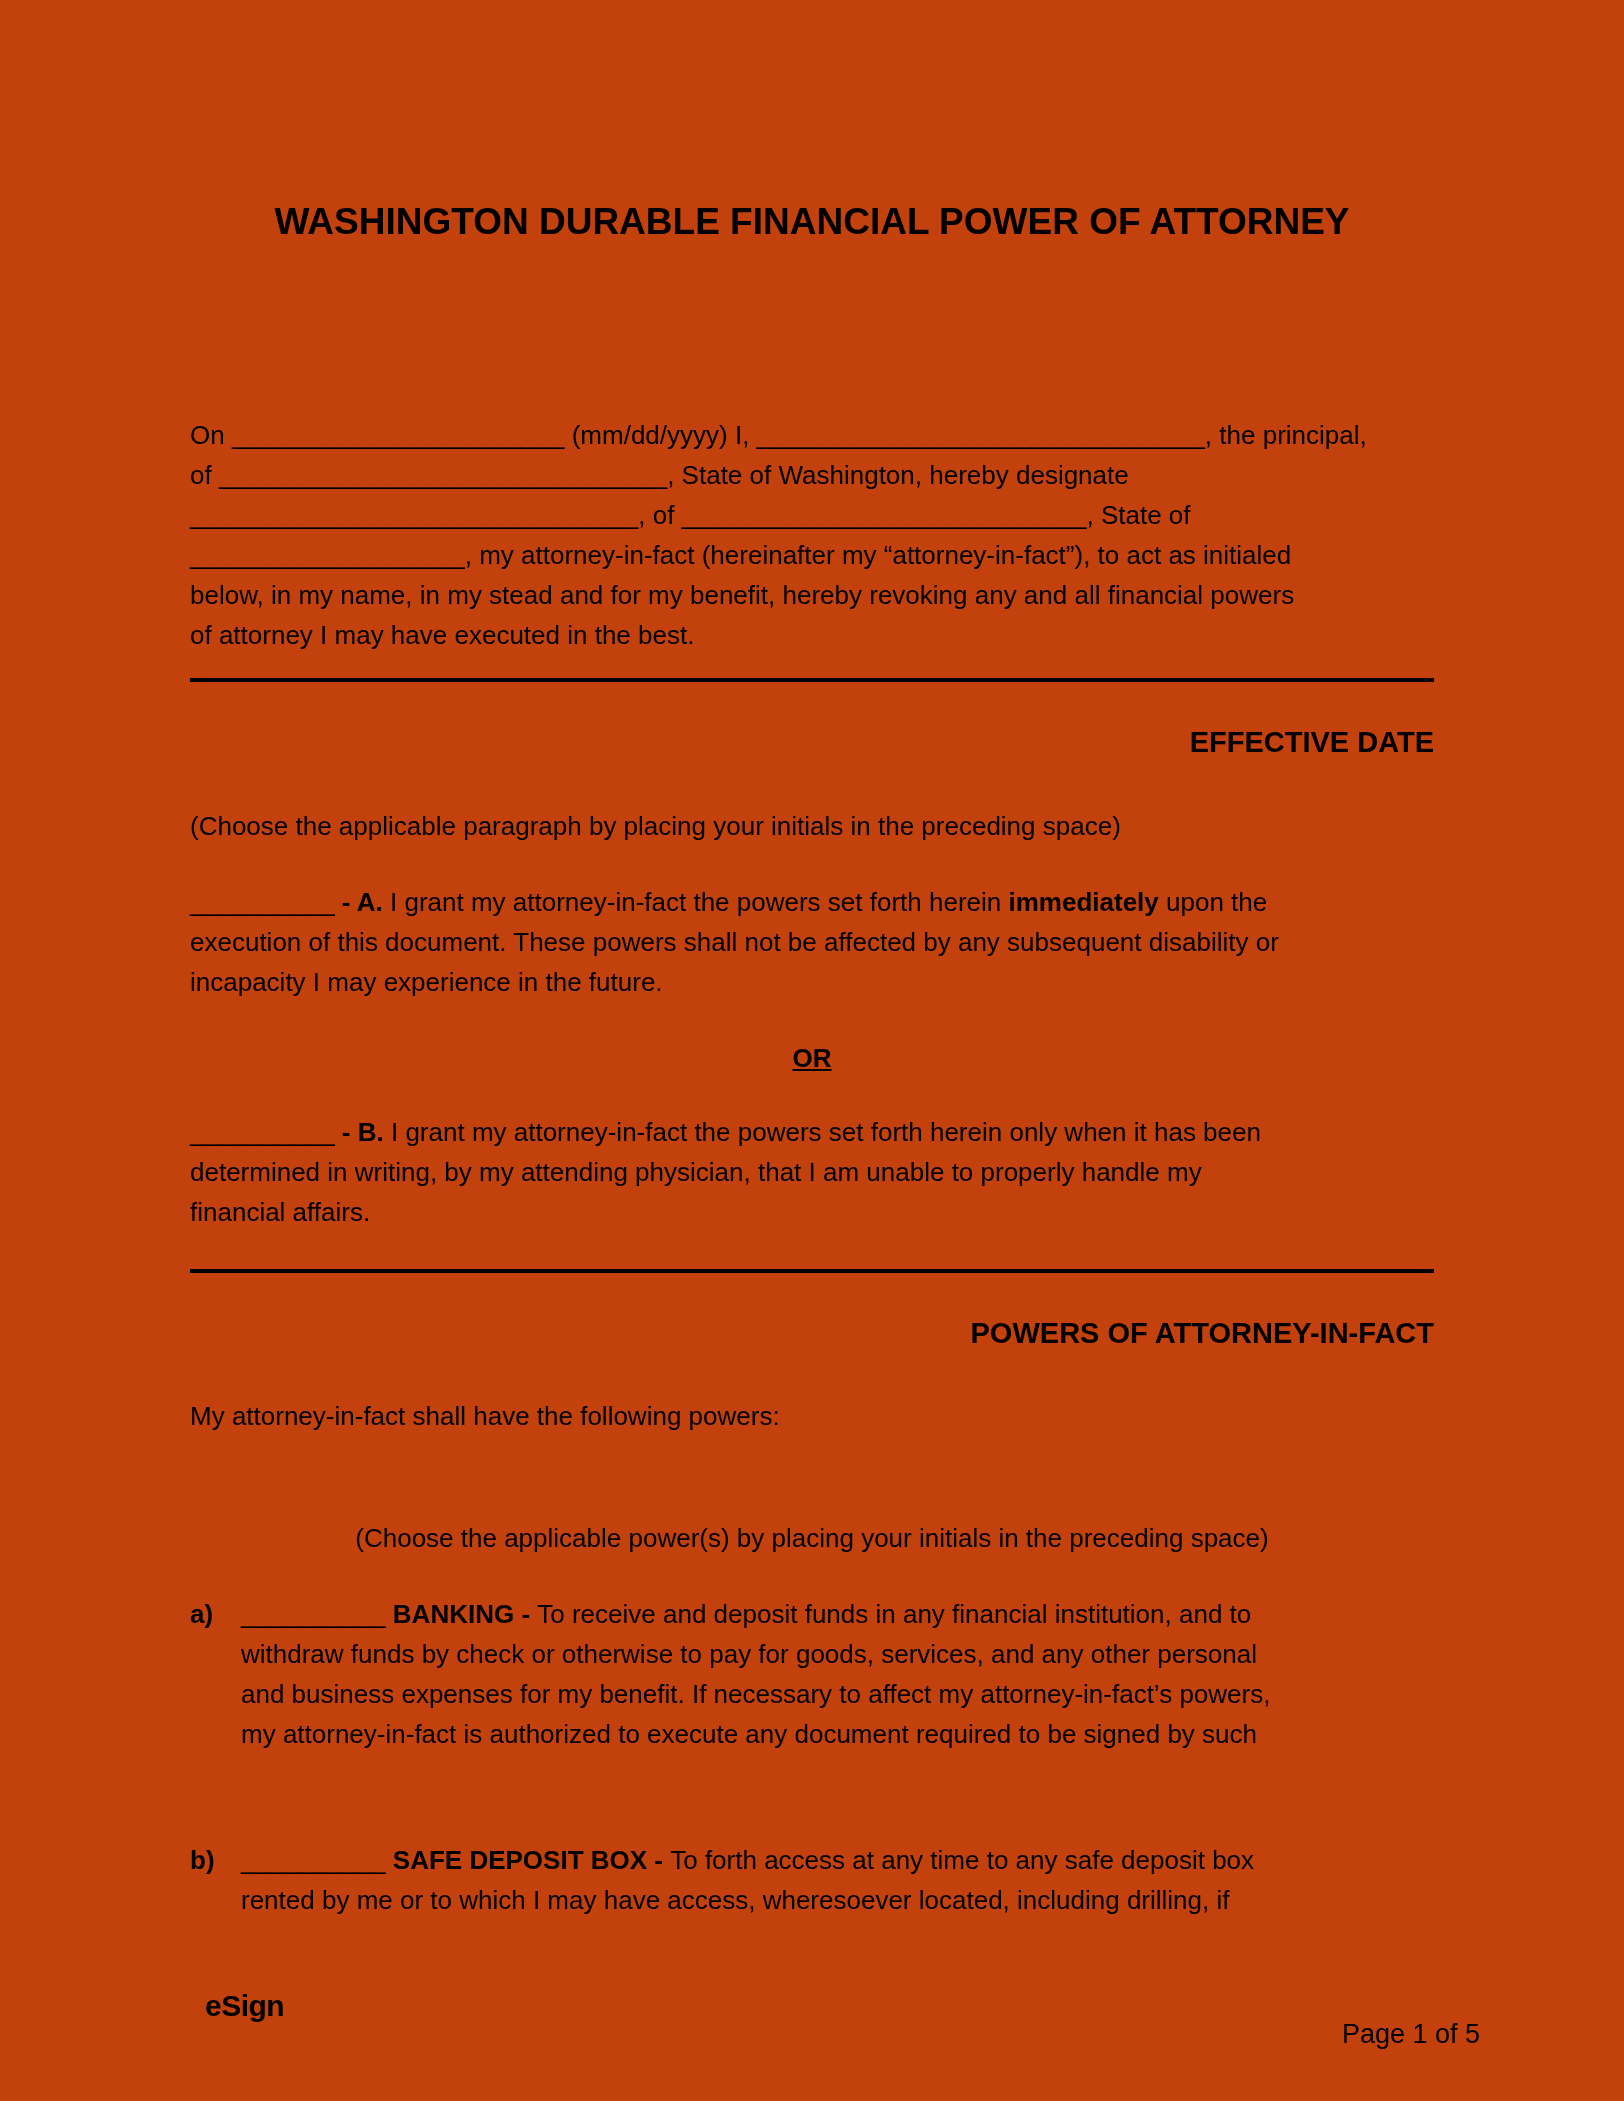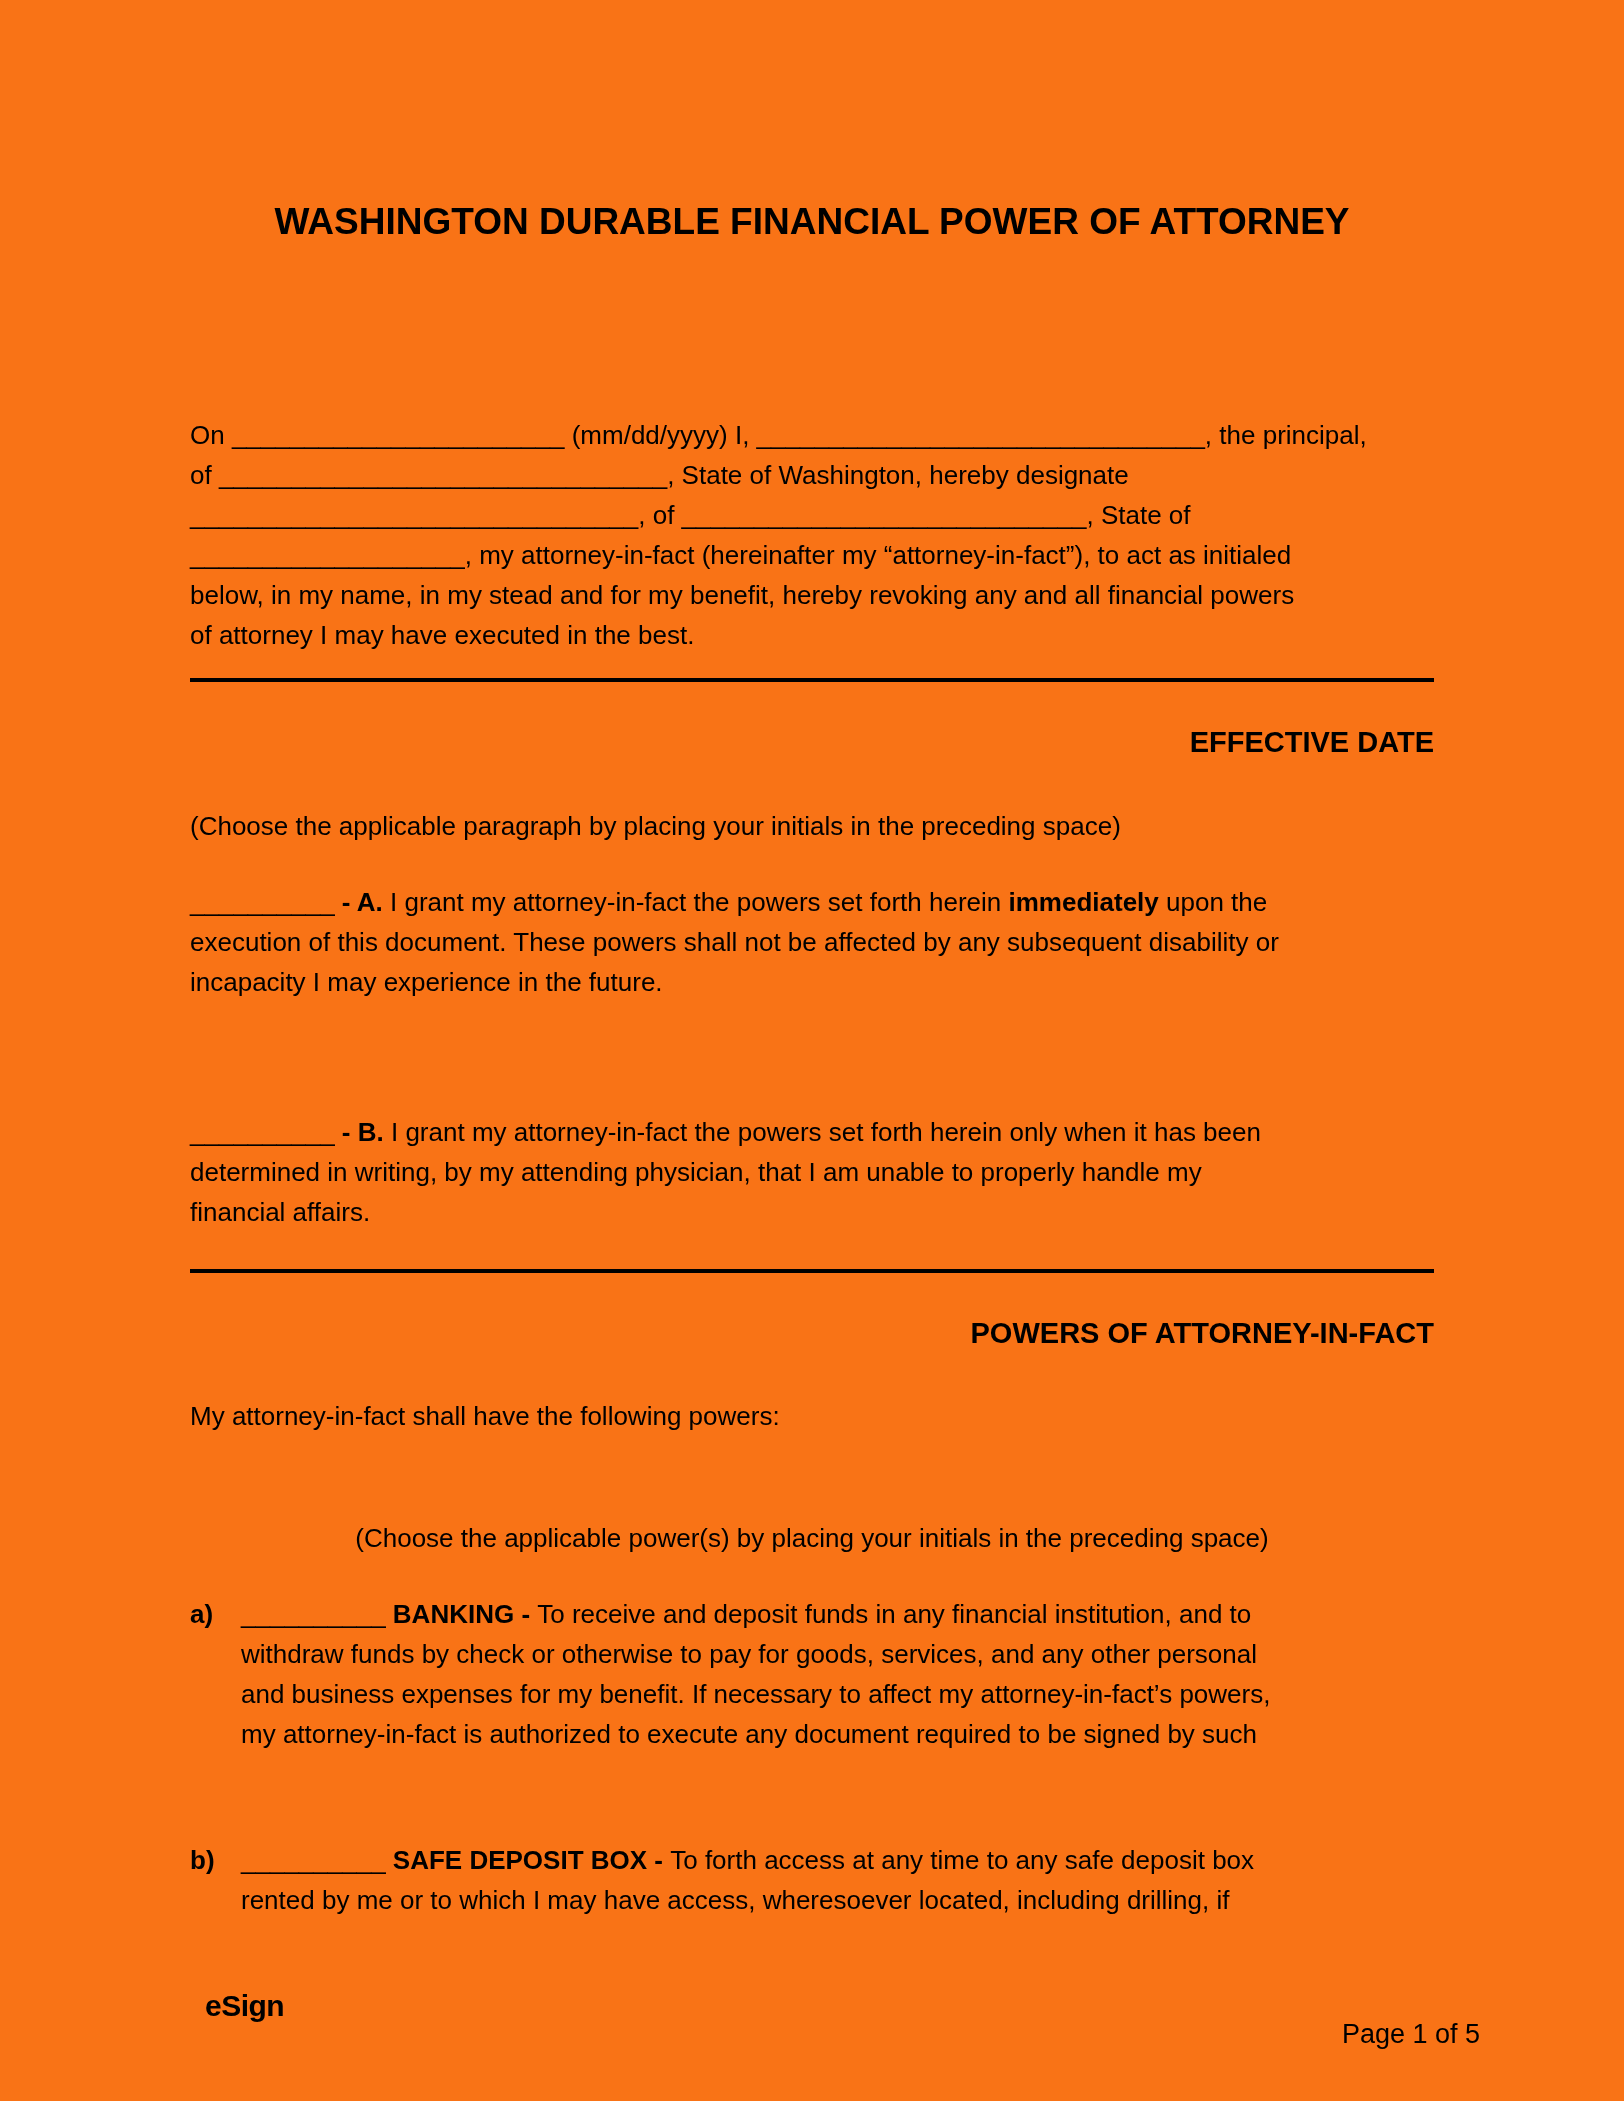--- a/index.html
+++ b/index.html
@@ -1,21 +1,21 @@
 <!DOCTYPE html>
 <html><head>
 <meta charset="utf-8">
 <style>
   * { margin:0; padding:0; box-sizing:border-box; }
   html, body { background:#ffffff; }
   .page {
     position:relative;
     width:1624px;
     height:2101px;
-    background:#f97316;
+    background:#c2410c;
     color:#000000;
     font-family:"Liberation Sans", sans-serif;
     overflow:hidden;
   }
   .abs { position:absolute; }
   .col { left:190px; width:1244px; }
   .line { white-space:pre; font-size:26px; line-height:40px; }
   .b { font-weight:bold; }
   .center { text-align:center; }
   .title { font-size:37px; font-weight:bold; line-height:44px; }
@@ -49,20 +49,21 @@
   <div class="abs col center heading" style="top:722px">EFFECTIVE DATE</div>
 
   <div class="abs col line" style="top:806px">(Choose the applicable paragraph by placing your initials in the preceding space)</div>
 
   <div class="abs col" style="top:882px">
     <div class="line"><span>__________ </span><span class="b">- A.</span><span> I grant my attorney-in-fact the powers set forth herein </span><span class="b">immediately</span><span> upon the</span></div>
     <div class="line">execution of this document. These powers shall not be affected by any subsequent disability or</div>
     <div class="line">incapacity I may experience in the future.</div>
   </div>
 
+  <div class="abs col center" style="top:1038px"><span class="or">OR</span></div>
 
   <div class="abs col" style="top:1112px">
     <div class="line"><span>__________ </span><span class="b">- B.</span><span> I grant my attorney-in-fact the powers set forth herein only when it has been</span></div>
     <div class="line">determined in writing, by my attending physician, that I am unable to properly handle my</div>
     <div class="line">financial affairs.</div>
   </div>
 
   <div class="abs col rule" style="top:1269px"></div>
 
   <div class="abs col center heading" style="top:1313px">POWERS OF ATTORNEY-IN-FACT</div>

